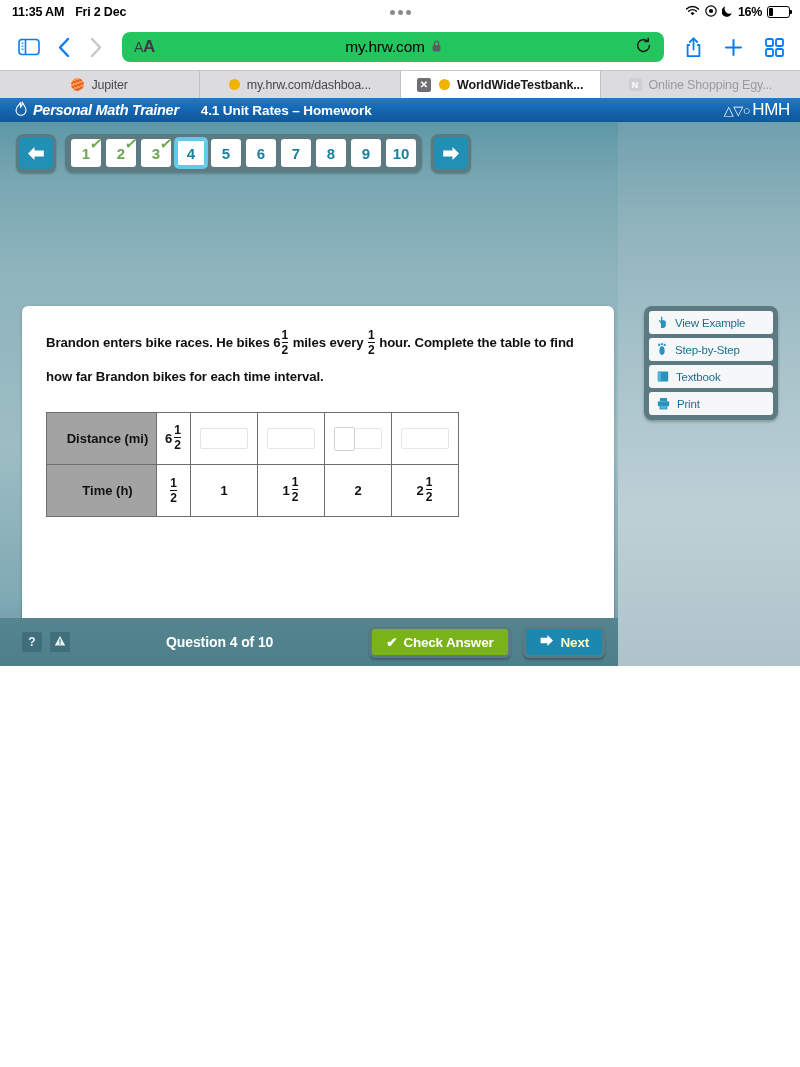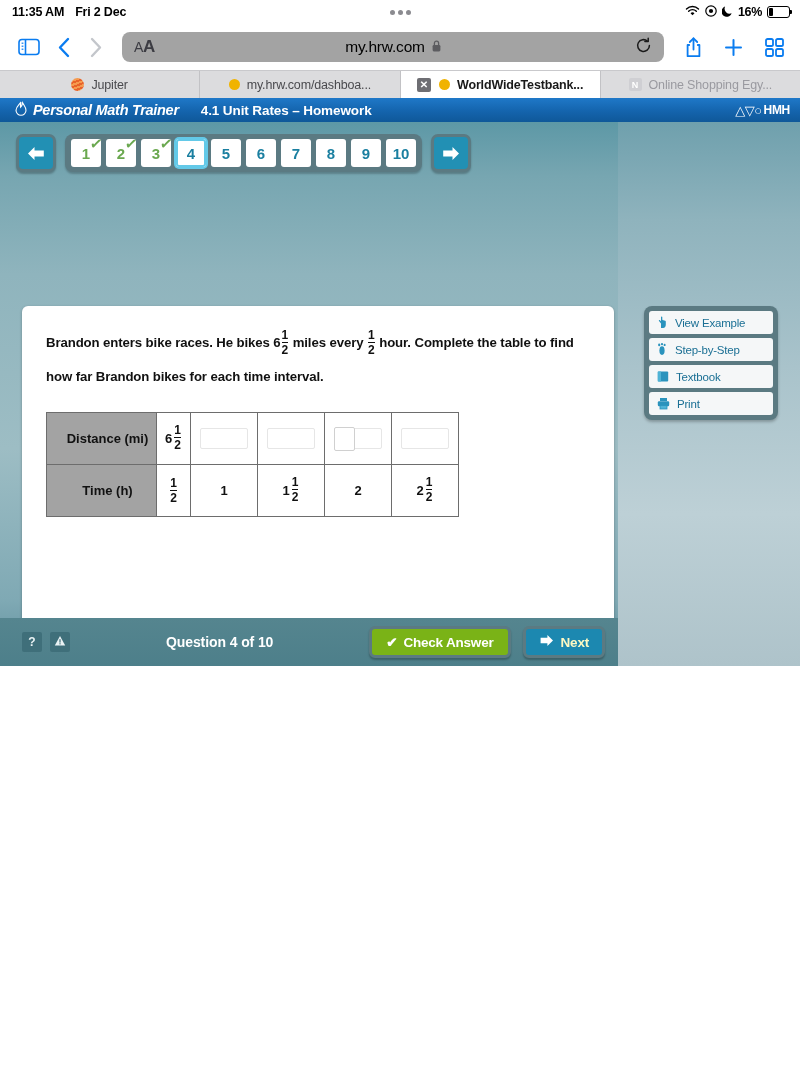--- a/index.html
+++ b/index.html
@@ -43,21 +43,21 @@
   
   .toolbar {
     height: 46px; width: 800px;
     display: flex; align-items: center; gap: 4px;
     padding: 0 12px;
     background: #ffffff;
   }
   .tb-btn { color: #0a7cf0; display:flex; align-items:center; justify-content:center; cursor:pointer; }
   .tb-btn.disabled { color: #c3c6cb; }
   .urlbar {
-    flex: 1; height: 30px; background: #a3a3a3; border-radius: 8px;
+    flex: 1; height: 30px; background: #22c55e; border-radius: 8px;
     display: flex; align-items: center; padding: 0 12px;
     position: relative; margin: 0 8px;
   }
   .aa { font-size: 14px; color:#3c3c43; letter-spacing:-0.3px; }
   .aa b { font-size: 17px; }
   .url-center {
     position:absolute; left:0; right:0; text-align:center;
     font-size: 15.5px; color:#000; letter-spacing:-0.2px;
     display:flex; align-items:center; justify-content:center; gap:7px;
     pointer-events:none;
@@ -103,21 +103,21 @@
   .pmt-logo {
     font-size: 14.5px; font-weight: 800; font-style: italic; letter-spacing:-0.3px;
     display:flex; align-items:center; gap:5px;
   }
   .pmt-mark { font-size:13px; font-style:normal; }
   .lesson-title {
     margin-left: 22px; font-size: 13.5px; font-weight:600; color:#ffffff; letter-spacing:-0.1px;
   }
   .hmh { margin-left:auto; display:flex; align-items:center; gap:2px; }
   .hmh-glyphs { font-size: 13px; letter-spacing: -0.5px; }
-  .hmh-txt { font-size: 12px; font-weight: 700; letter-spacing:-0.3px; }
+  .hmh-txt { font-size: 17px; font-weight: 400; letter-spacing:-0.3px; }
 
   .app-body {
     height: 544px; width:100%; position:relative;
     background:
       linear-gradient(180deg,#6fa0ad 0%, #8fb3bd 18%, #a9c3cb 45%, #bdd0d6 72%, #aec3ca 100%);
   }
   
   .left-pane {
     position:absolute; left:0; top:0; width:618px; height:544px;
     background: linear-gradient(180deg,#5d98a6 0%, #77a6b1 10%, #8fb4bd 28%, #9dbdc4 60%, #7fa9b4 88%, #5e8e9c 100%);

